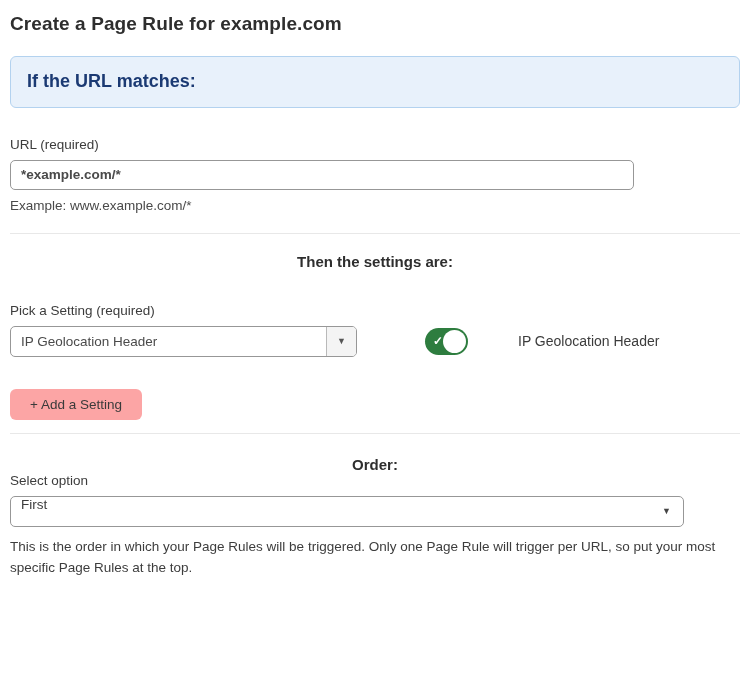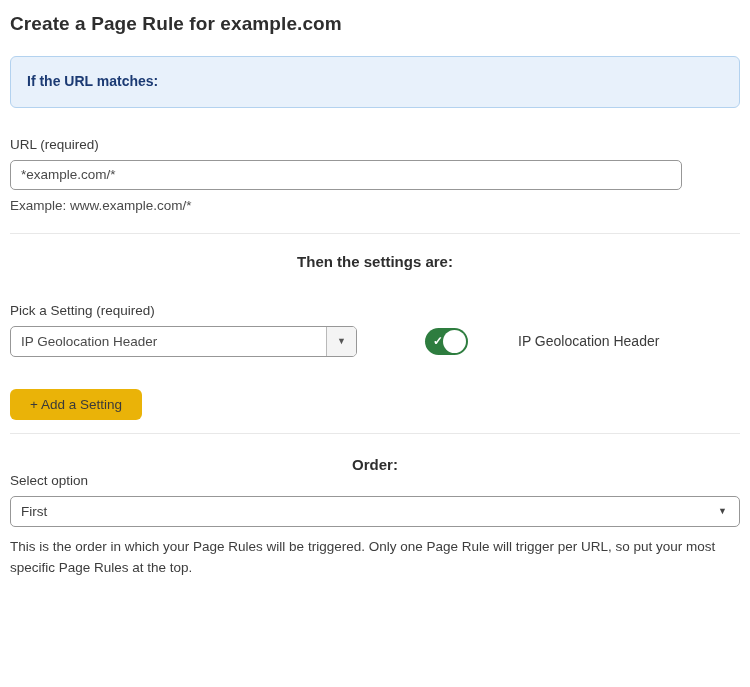--- a/index.html
+++ b/index.html
@@ -18,47 +18,48 @@
     color: #2e2e2e;
     margin: 3px 0 21px 0;
     letter-spacing: 0.1px;
   }
   .info-box {
     background: #e8f1fb;
     border: 1px solid #b3d2ef;
     border-radius: 6px;
     padding: 13px 16px 14px 16px;
     color: #1b3a73;
-    font-size: 14px;
+    font-size: 18px;
     line-height: 22.5px;
     margin-bottom: 29px;
   }
   .info-heading { font-weight: bold; }
   .info-body { max-width: 690px; }
   .info-link {
     color: #2b62c9;
     text-decoration: underline;
     cursor: pointer;
   }
   .field-label {
     font-size: 13.5px;
     color: #3c3c3c;
     margin-bottom: 8px;
   }
   .text-input {
-    width: 672px;
+    width: 624px;
     height: 30px;
     border: 1px solid #979797;
     border-radius: 5px;
     padding: 0 10px;
     font-size: 13.5px;
     font-family: "Liberation Sans", sans-serif;
     color: #4a4a4a;
     background: #ffffff;
     outline: none;
+    font-weight: bold;
   }
   .helper-text {
     font-size: 13.5px;
     color: #4a4a4a;
     margin-top: 8px;
   }
   .divider {
     border: none;
     border-top: 1px solid #e8e8e8;
     margin: 0;
@@ -148,33 +149,32 @@
     justify-content: center;
     height: 31px;
     border: none;
     border-radius: 6px;
     font-family: "Liberation Sans", sans-serif;
     font-size: 13.5px;
     cursor: pointer;
     padding: 0 20px;
   }
   .btn-gray {
-    background: #eab308;
+    background: #fca5a5;
     color: #3a3a3a;
   }
   .add-setting-btn { margin-bottom: 0; }
   .wide-select {
     position: relative;
-    width: 730px;
+    width: 674px;
     height: 31px;
     border: 1px solid #979797;
     border-radius: 5px;
     background: #ffffff;
     display: flex;
-    align-items: center;
     padding: 0 10px;
     font-size: 13.5px;
     color: #3c3c3c;
     cursor: pointer;
   }
   .wide-select .caret {
     position: absolute;
     right: 12px;
     top: 50%;
     transform: translateY(-50%);

